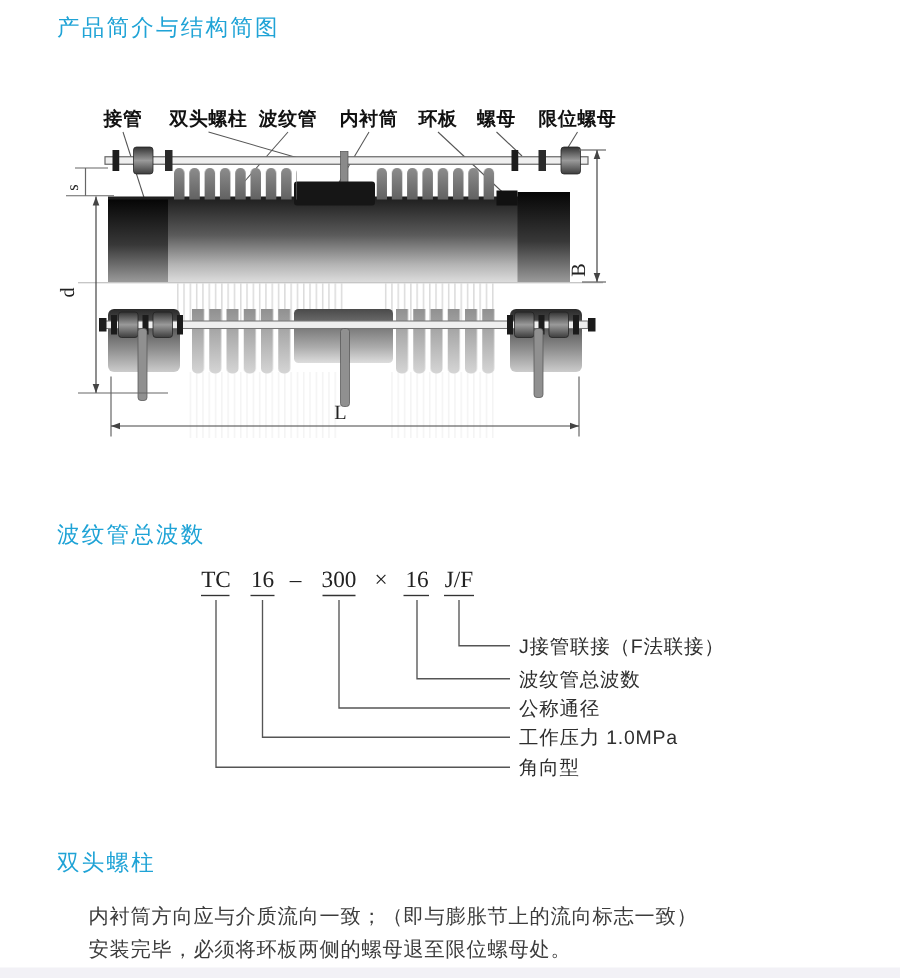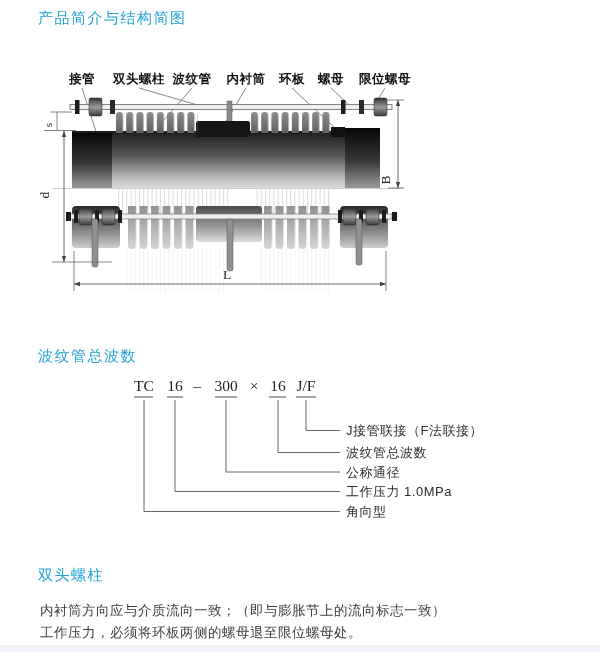--- a/index.html
+++ b/index.html
@@ -8,21 +8,21 @@
     font-family:"Liberation Sans",sans-serif;overflow:hidden;
   }
   .sec-title{
     position:absolute;left:38px;font-size:15px;font-weight:normal;
     color:#1fa3d6;letter-spacing:1.5px;white-space:nowrap;
   }
   #title1{top:9px;}
   #title2{top:347px;}
   #title3{top:566px;}
   .install-line{
-    position:absolute;left:40px;font-size:13.5px;color:#3c3c3c;
+    position:absolute;left:59px;font-size:13.5px;color:#3c3c3c;
     letter-spacing:0.5px;white-space:nowrap;
   }
   #install1{top:602px;}
   #install2{top:624px;}
   #bottom-strip{
     position:absolute;left:0;bottom:0;width:600px;height:7px;background:#f2f1f6;
   }
   svg{position:absolute;left:0;top:0;}
   .part-label{font-size:12.5px;font-weight:bold;fill:#111;letter-spacing:0.5px;}
   .dim-label{font-family:"Liberation Serif",serif;font-size:13.5px;fill:#222;}
@@ -36,21 +36,21 @@
   .underline{stroke:#333;stroke-width:0.9;}
 </style>
 </head>
 <body>
 
 <div id="title1" class="sec-title">产品简介与结构简图</div>
 <div id="title2" class="sec-title">波纹管总波数</div>
 <div id="title3" class="sec-title">双头螺柱</div>
 
 <div id="install1" class="install-line">内衬筒方向应与介质流向一致；（即与膨胀节上的流向标志一致）</div>
-<div id="install2" class="install-line">工作压力，必须将环板两侧的螺母退至限位螺母处。</div>
+<div id="install2" class="install-line">安装完毕，必须将环板两侧的螺母退至限位螺母处。</div>
 <div id="bottom-strip"></div>
 
 <svg width="600" height="652" viewBox="0 0 600 652">
   <defs>
     <linearGradient id="gBody" x1="0" y1="0" x2="0" y2="1">
       <stop offset="0" stop-color="#1c1c1c"></stop>
         <stop offset="0.45" stop-color="#5a5a5a"></stop>
       <stop offset="0.8" stop-color="#b5b5b5"></stop>
         <stop offset="1" stop-color="#dcdcdc"></stop>
     </linearGradient>

